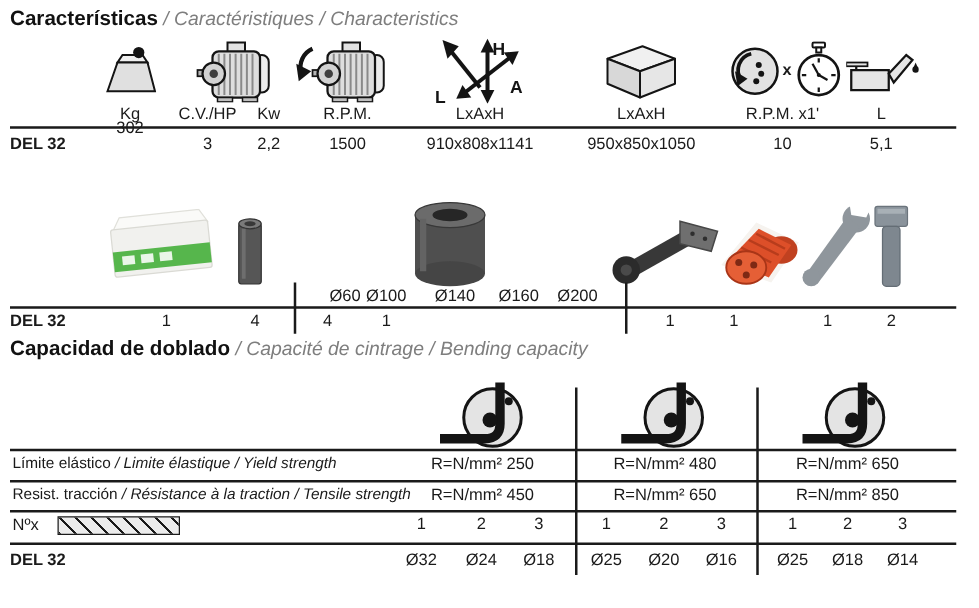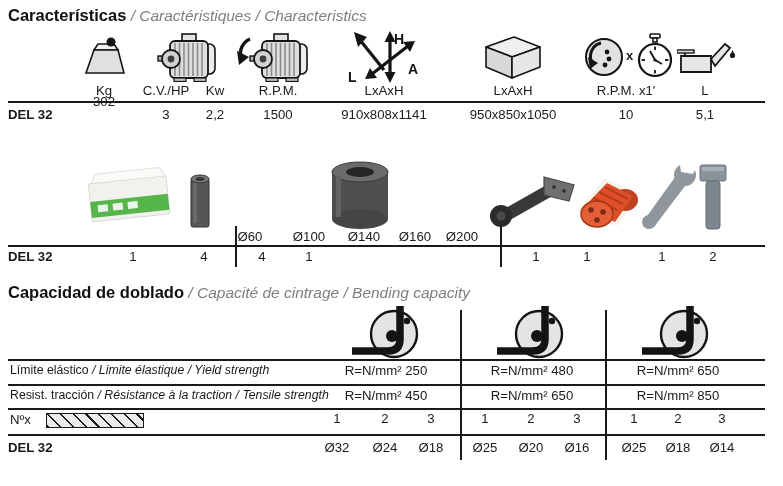--- a/index.html
+++ b/index.html
@@ -222,21 +222,21 @@
   </div>
 
   <div class="ic" style="left:699px;top:163px">
     <svg width="28" height="68" viewBox="0 0 28 68">
       <rect x="1" y="2" width="26" height="16" rx="2" fill="#8a939b" stroke="#6b747c" stroke-width="1"></rect>
       <rect x="3" y="4" width="22" height="4" fill="#a8b0b6"></rect>
       <rect x="7" y="18" width="14" height="48" rx="3" fill="#7e878f" stroke="#646d75" stroke-width="1"></rect>
     </svg>
   </div>
 
-  <span class="c" style="left:250px;top:229px">Ø60</span>
+  <span class="c" style="left:276px;top:229px">Ø60</span>
   <span class="c" style="left:309px;top:229px">Ø100</span>
   <span class="c" style="left:364px;top:229px">Ø140</span>
   <span class="c" style="left:415px;top:229px">Ø160</span>
   <span class="c" style="left:462px;top:229px">Ø200</span>
 
   <div class="hline" style="left:8px;top:245px;width:757px;height:1.6px"></div>
   <div class="vline" style="left:235px;top:226px;height:41px"></div>
   <div class="vline" style="left:500px;top:226px;height:41px"></div>
 
   <span class="left bold" style="left:8px;top:249px">DEL 32</span>
@@ -245,21 +245,21 @@
   <span class="c" style="left:262px;top:249px">4</span>
   <span class="c" style="left:309px;top:249px">1</span>
   <span class="c" style="left:364px;top:249px"></span>
   <span class="c" style="left:415px;top:249px"></span>
   <span class="c" style="left:462px;top:249px"></span>
   <span class="c" style="left:536px;top:249px">1</span>
   <span class="c" style="left:587px;top:249px">1</span>
   <span class="c" style="left:662px;top:249px">1</span>
   <span class="c" style="left:713px;top:249px">2</span>
 
-  <div class="title" style="top:283px">
+  <div class="title" style="top:270px">
     <b>Capacidad de doblado</b><i> / Capacité de cintrage / Bending capacity</i>
   </div>
 
   <div class="ic" style="left:350px;top:304px">
     <svg width="76" height="56" viewBox="0 0 76 56">
       <circle cx="44" cy="30" r="23" fill="#e4e4e4" stroke="#141414" stroke-width="2.4"></circle>
       <path d="M 2 47 L 38 47 Q 50 47 50 35 L 50 2" fill="none" stroke="#141414" stroke-width="7.5"></path>
       <circle cx="42" cy="32" r="6" fill="#141414"></circle>
       <circle cx="57" cy="17" r="3.2" fill="#141414"></circle>
     </svg>

